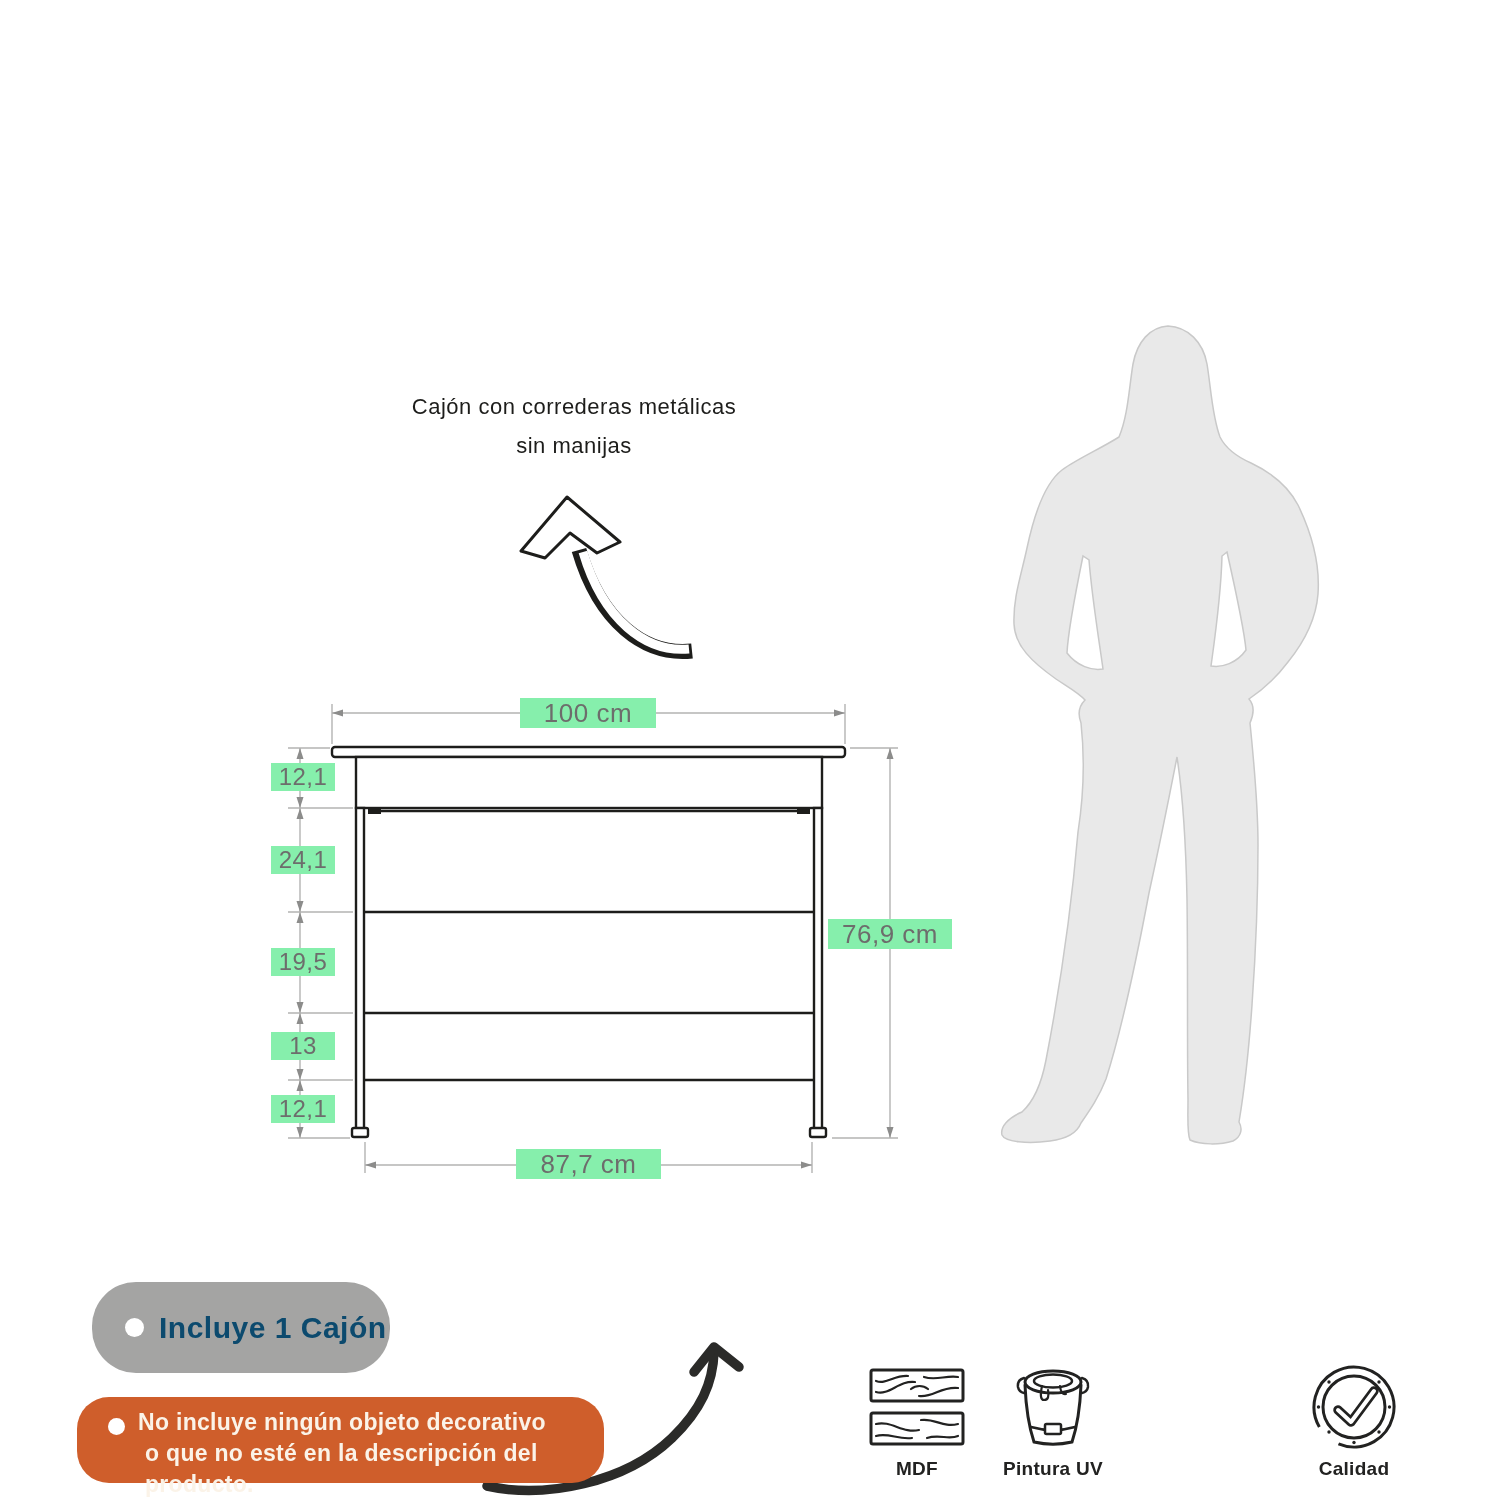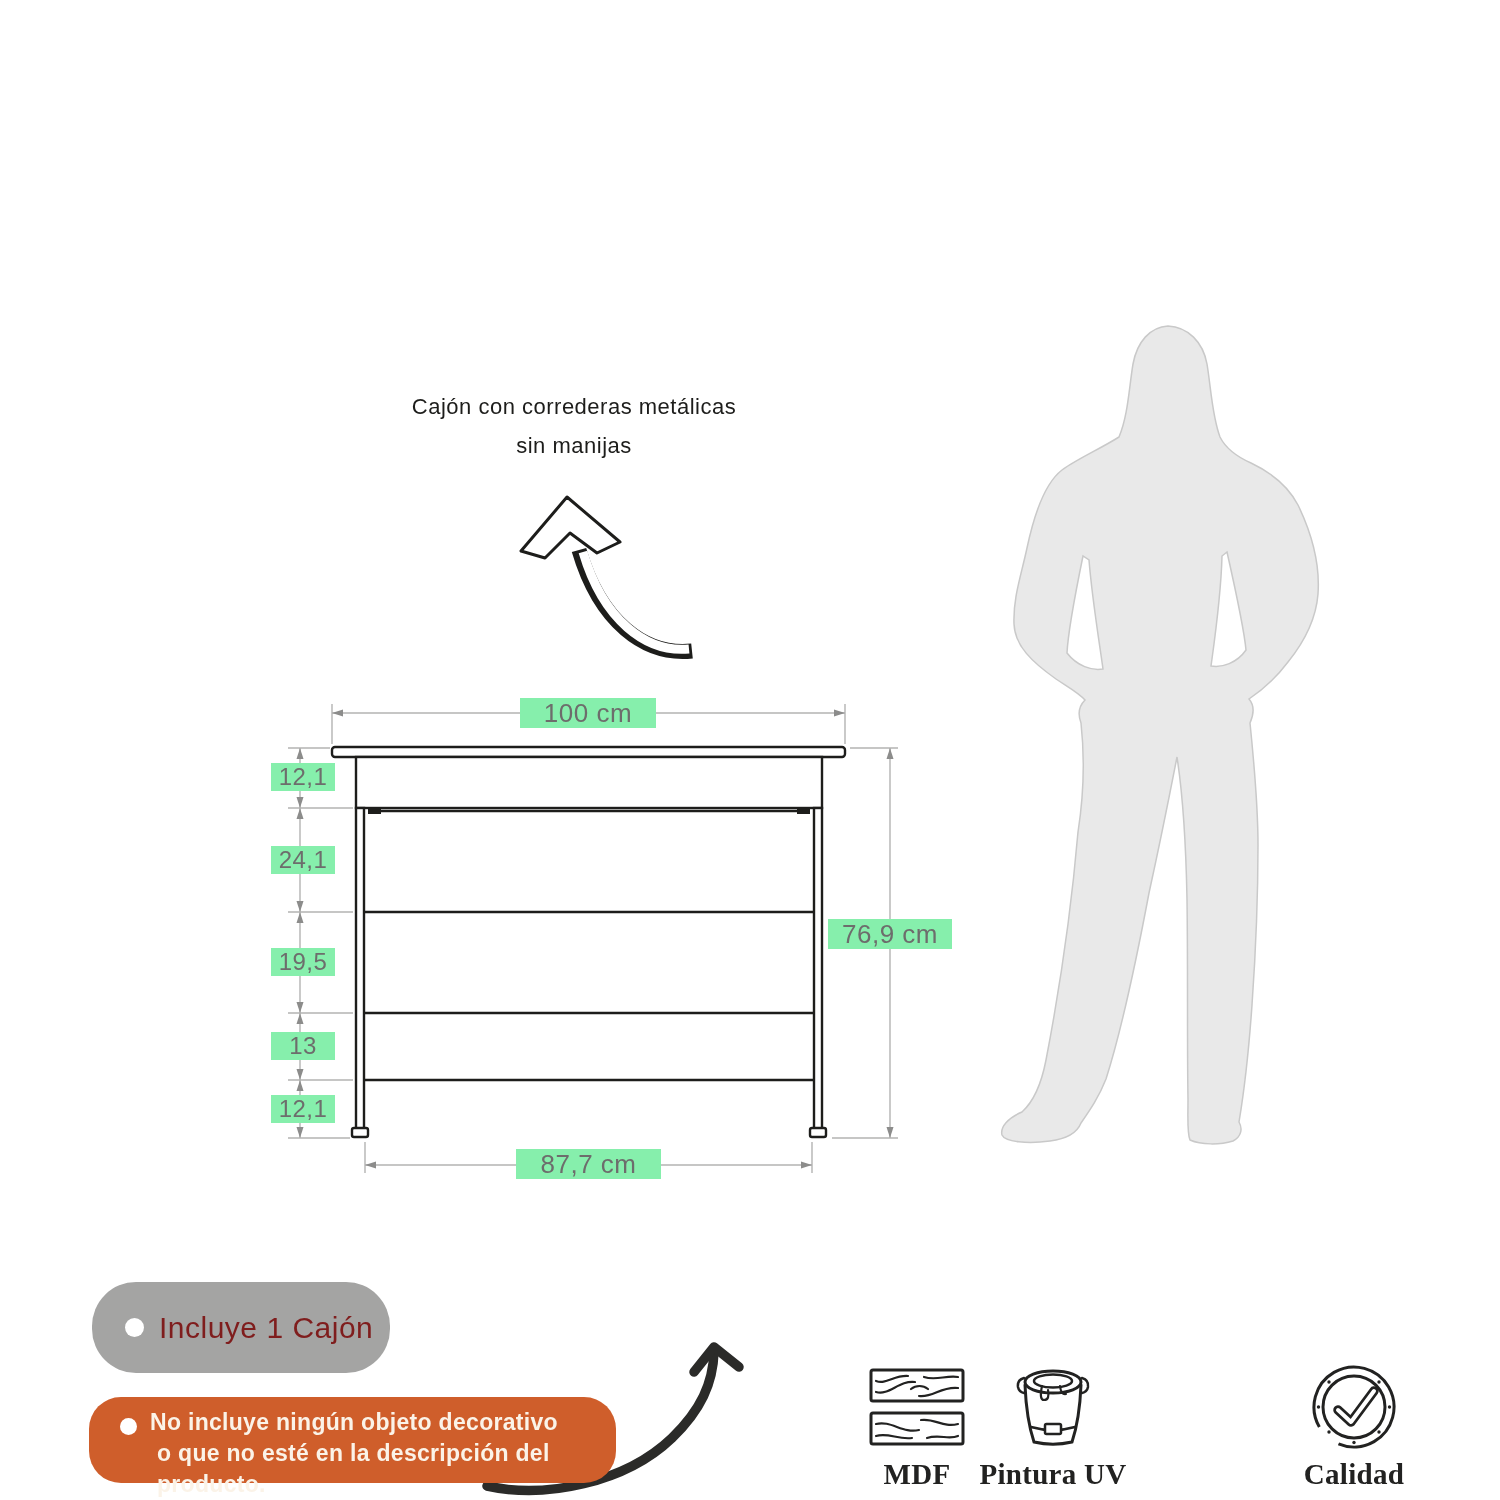--- a/index.html
+++ b/index.html
@@ -8,32 +8,32 @@
   .abs{position:absolute;}
   
   .title-line{position:absolute;text-align:center;font-size:22px;letter-spacing:.5px;color:#1d1d1b;}
   
   .dim-label{position:absolute;text-align:center;font-size:26px;color:#6d6d6c;background:#86efac;
              z-index:3;line-height:30px;letter-spacing:.5px;}
   .dim-label.small{font-size:24px;line-height:28px;}
   
   .pill{position:absolute;display:flex;align-items:center;z-index:2;}
   .pill-gray{left:92px;top:1282px;width:298px;height:91px;border-radius:44px;}
-  .pill-orange{left:89px;top:1397px;width:527px;height:86px;border-radius:32px;}
+  .pill-orange{left:77px;top:1397px;width:527px;height:86px;border-radius:32px;}
   .dot{border-radius:50%;background:#ffffff;flex:0 0 auto;}
   .pill-gray .dot{width:19px;height:19px;margin-left:33px;}
-  .pill-gray .pill-text{color:#7f1d1d;font-weight:normal;font-size:30px;margin-left:15px;letter-spacing:.5px;}
+  .pill-gray .pill-text{color:#0c4a6e;font-weight:bold;font-size:30px;margin-left:15px;letter-spacing:.5px;}
   .pill-orange .dot{width:17px;height:17px;margin-left:31px;align-self:flex-start;margin-top:21px;}
   .pill-orange .pill-lines{margin-left:13px;margin-top:10px;color:#fbf3e8;font-weight:bold;
                            font-size:23px;line-height:31px;letter-spacing:.3px;}
   .pill-orange .pill-lines .l2{padding-left:7px;}
   
   .feature{position:absolute;width:150px;top:1363px;text-align:center;}
   .feature .icon-box{height:88px;display:flex;align-items:center;justify-content:center;}
-  .feature .f-label{margin-top:7px;font-size:29px;font-weight:bold;color:#222221;letter-spacing:.3px;font-family:Liberation Serif, serif;}
+  .feature .f-label{margin-top:7px;font-size:19px;font-weight:bold;color:#222221;letter-spacing:.3px;}
   svg{display:block;}
 </style>
 </head>
 <body>
 
 <div class="canvas">
 
   <div class="title-line" style="left:329px;top:394px;width:490px;">Cajón con correderas metálicas</div>
   <div class="title-line" style="left:329px;top:433px;width:490px;">sin manijas</div>
 

